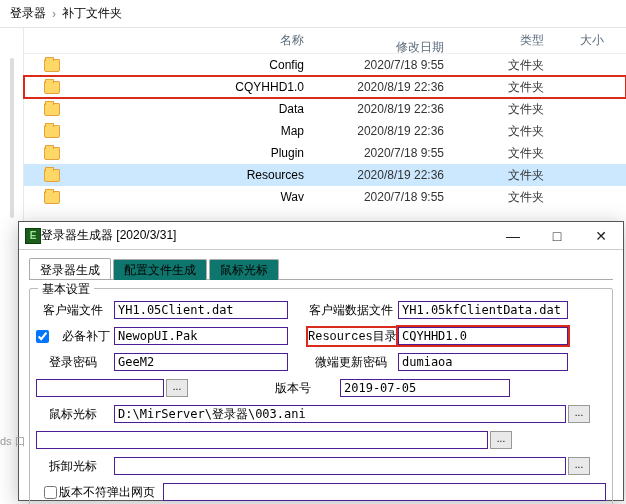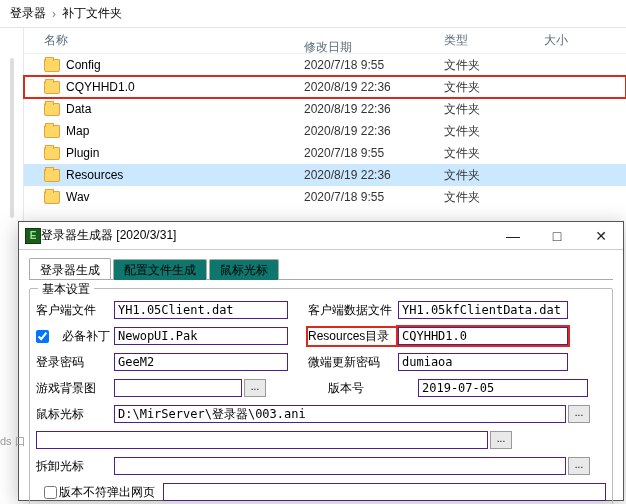--- a/index.html
+++ b/index.html
@@ -4,21 +4,21 @@
 <style>
 * { box-sizing: border-box; margin: 0; padding: 0; font-family: "Microsoft YaHei", "Segoe UI", sans-serif; font-size: 12px; }
 body { background: #fff; width: 626px; height: 504px; overflow: hidden; position: relative; }
 
 
 .breadcrumb { height: 28px; border-bottom: 1px solid #e5e5e5; display: flex; align-items: center; padding: 0 8px; }
 .breadcrumb .part { color: #000; padding: 0 2px; }
 .breadcrumb .sep { color: #888; padding: 0 4px; }
 
 
-.explorer { display: flex; height: 206px; }
+.explorer { display: flex; height: 206px; text-align: right; }
 .tree-col { width: 24px; border-right: 1px solid #e8e8e8; }
 .tree-thumb { width: 4px; height: 160px; background: #ddd; border-radius: 2px; margin: 30px auto 0; }
 
 .file-area { flex: 1; }
 .file-header { display: flex; height: 26px; align-items: center; padding-left: 20px; color: #5a6b7b; border-bottom: 1px solid #f0f0f0; }
 .file-header .col-name { width: 260px; }
 .file-header .col-mod { width: 140px; margin-top: 13px; }
 .file-header .col-type { width: 100px; }
 .file-header .col-size { width: 60px; }
 
@@ -41,21 +41,21 @@
 
 .dialog-body { padding: 8px 10px; }
 .tabs { display: flex; border-bottom: 1px solid #aaa; height: 22px; }
 .tab { border: 1px solid #aaa; border-bottom: none; padding: 2px 10px; margin-right: 2px; background: #0f766e; position: relative; top: 1px; border-radius: 2px 2px 0 0; }
 .tab.active { background: #fff; top: 0; padding-top:3px; }
 
 .group { border: 1px solid #bbb; margin-top: 8px; padding: 10px 6px 6px; position: relative; border-radius: 2px; }
 .group .legend { position: absolute; top: -8px; left: 8px; background: #fff; padding: 0 4px; color: #000; }
 
 .form-row { display: flex; align-items: center; height: 22px; margin-bottom: 4px; }
-.lbl { width: 78px; text-align: left; padding-right: 4px; font-family: Liberation Sans, sans-serif; letter-spacing: 0; white-space: pre; }
+.lbl { width: 78px; text-align: center; padding-right: 4px; font-family: Liberation Mono, monospace; letter-spacing: 0; white-space: pre; }
 .lbl-cb { display: flex; align-items: center; width: 78px; justify-content: space-between; padding-right: 4px; }
 .lbl-cb input { margin-right: 2px; }
 input.text { border: 1px solid #4c1d95; height: 18px; padding: 0 3px; font-family: "SimSun", monospace; background: #fff; }
 .w1 { width: 174px; }
 .w2 { width: 128px; }
 .w3 { width: 452px; }
 .btn-browse { width: 22px; height: 18px; border: 1px solid #999; background: #e9e9e9; margin-left: 2px; font-size: 10px; line-height: 14px; text-align:center; }
 .gap { width: 20px; }
 .highlight-box { outline: 2px solid #d92a1c; outline-offset: 0; }
 
@@ -169,21 +169,20 @@
 
       <div class="form-row">
         <span class="lbl">登录密码</span>
         <input class="text w1" value="GeeM2" style="">
         <div class="gap"></div>
         <span class="lbl" style="width:90px">微端更新密码</span>
         <input class="text" style="width: 170px;" value="dumiaoa">
       </div>
 
       <div class="form-row">
-        <span class="lbl">游戏背景图</span>
         <input class="text w2" value="" style="">
         <div class="btn-browse">...</div>
         <div style="width:62px"></div>
         <span class="lbl" style="width:90px">版本号</span>
         <input class="text" style="width: 170px;" value="2019-07-05">
       </div>
 
       <div class="form-row">
         <span class="lbl">鼠标光标</span>
         <input class="text w3" value="D:\MirServer\登录器\003.ani" style="">

